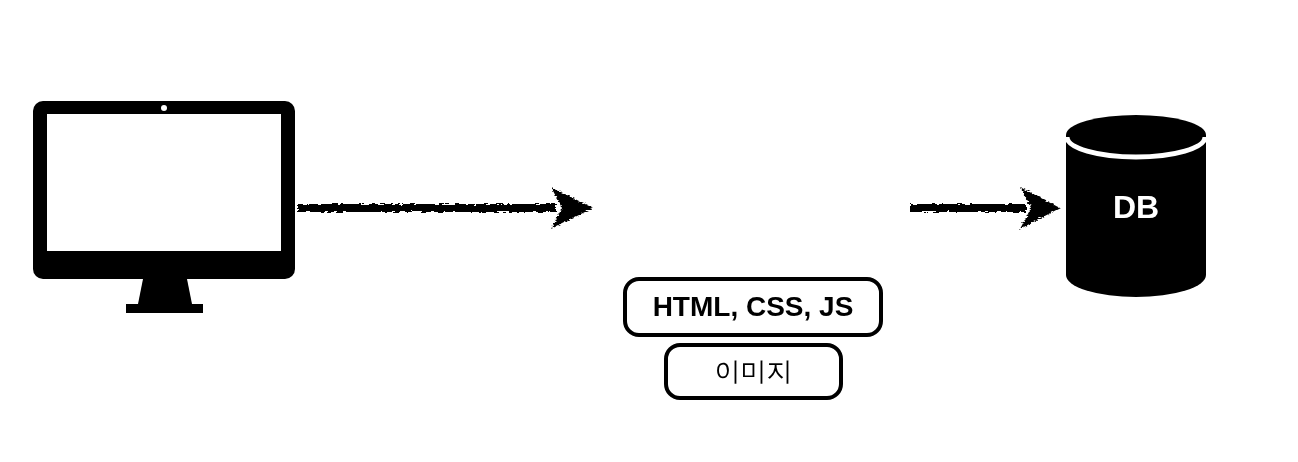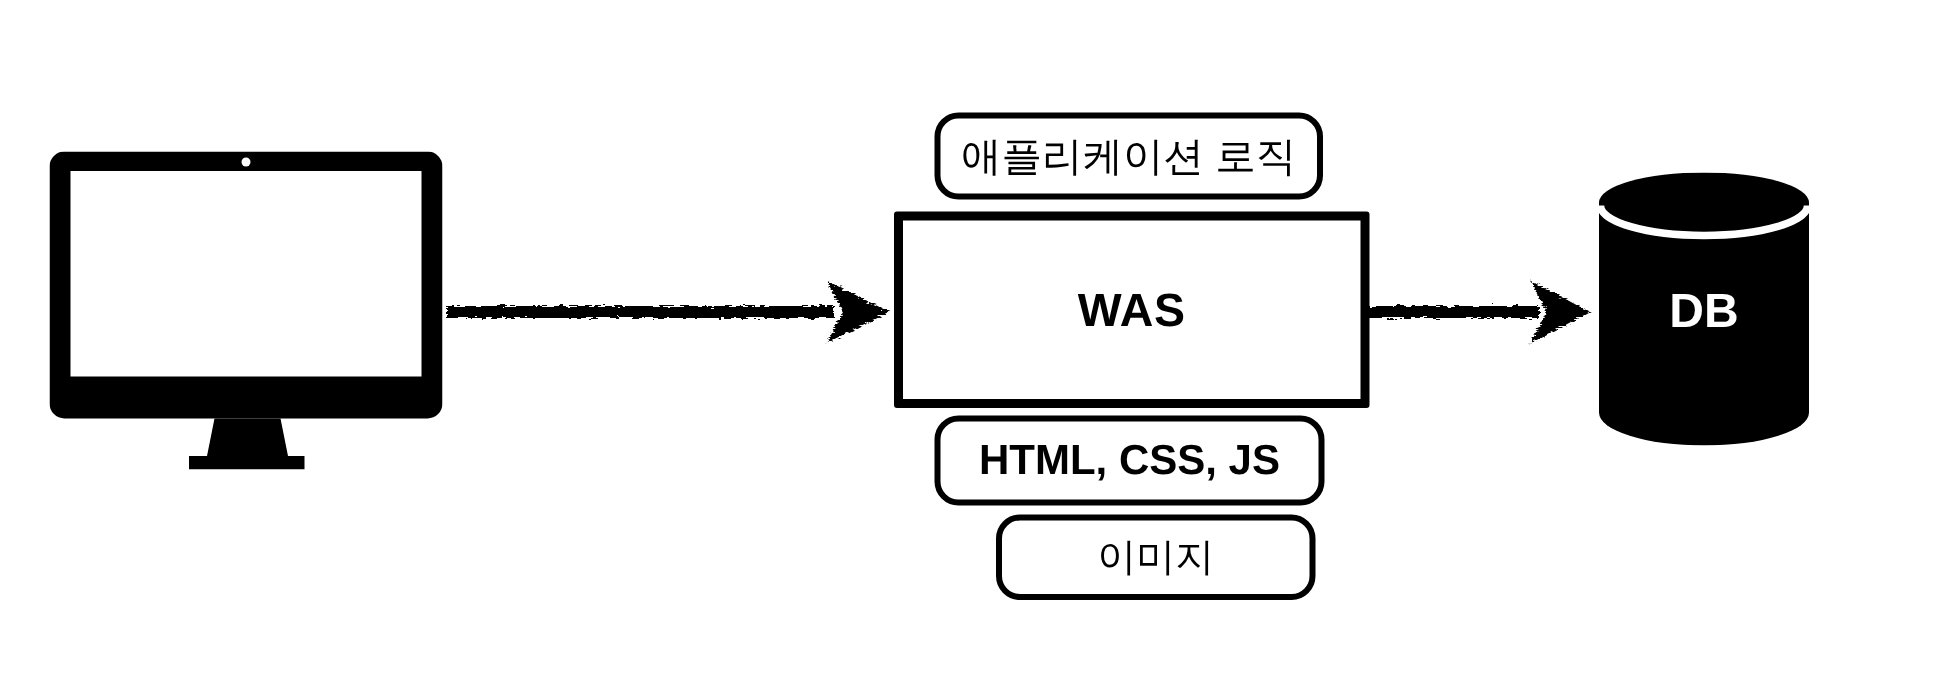--- a/index.html
+++ b/index.html
@@ -71,21 +71,21 @@
     left: 623px;
     top: 277px;
     width: 260px;
     height: 60px;
     font-size: 28px;
     font-weight: bold;
   }
   .badge-image {
     left: 664px;
     top: 343px;
-    width: 213px;
+    width: 179px;
     height: 57px;
     font-size: 26px;
     font-weight: 400;
   }
 
   
   .db {
     left: 1066px;
     top: 115px;
     width: 120px;
@@ -119,27 +119,21 @@
         <feTurbulence type="fractalNoise" baseFrequency="0.18 0.85" numOctaves="2" seed="7" result="n"></feTurbulence>
         <feDisplacementMap in="SourceGraphic" in2="n" scale="5" xChannelSelector="R" yChannelSelector="G"></feDisplacementMap>
       </filter>
     </defs>
     <g filter="url(#rough1)">
       <line x1="4" y1="27" x2="262" y2="27" stroke="#000000" stroke-width="8"></line>
       <path d="M 299,27 L 257,6 L 268,27 L 257,48 Z" fill="#000000"></path>
     </g>
   </svg>
 
-  <div class="abs was-box">
-    <span>WAS</span>
-  </div>
 
-  <div class="abs badge badge-app-logic">
-    <span>애플리케이션 로직</span>
-  </div>
 
   <div class="abs badge badge-static-files">
     <span>HTML, CSS, JS</span>
   </div>
 
   <div class="abs badge badge-image">
     <span>이미지</span>
   </div>
 
   <svg class="abs arrow-2" width="156" height="52" viewBox="0 0 156 52" aria-hidden="true">

